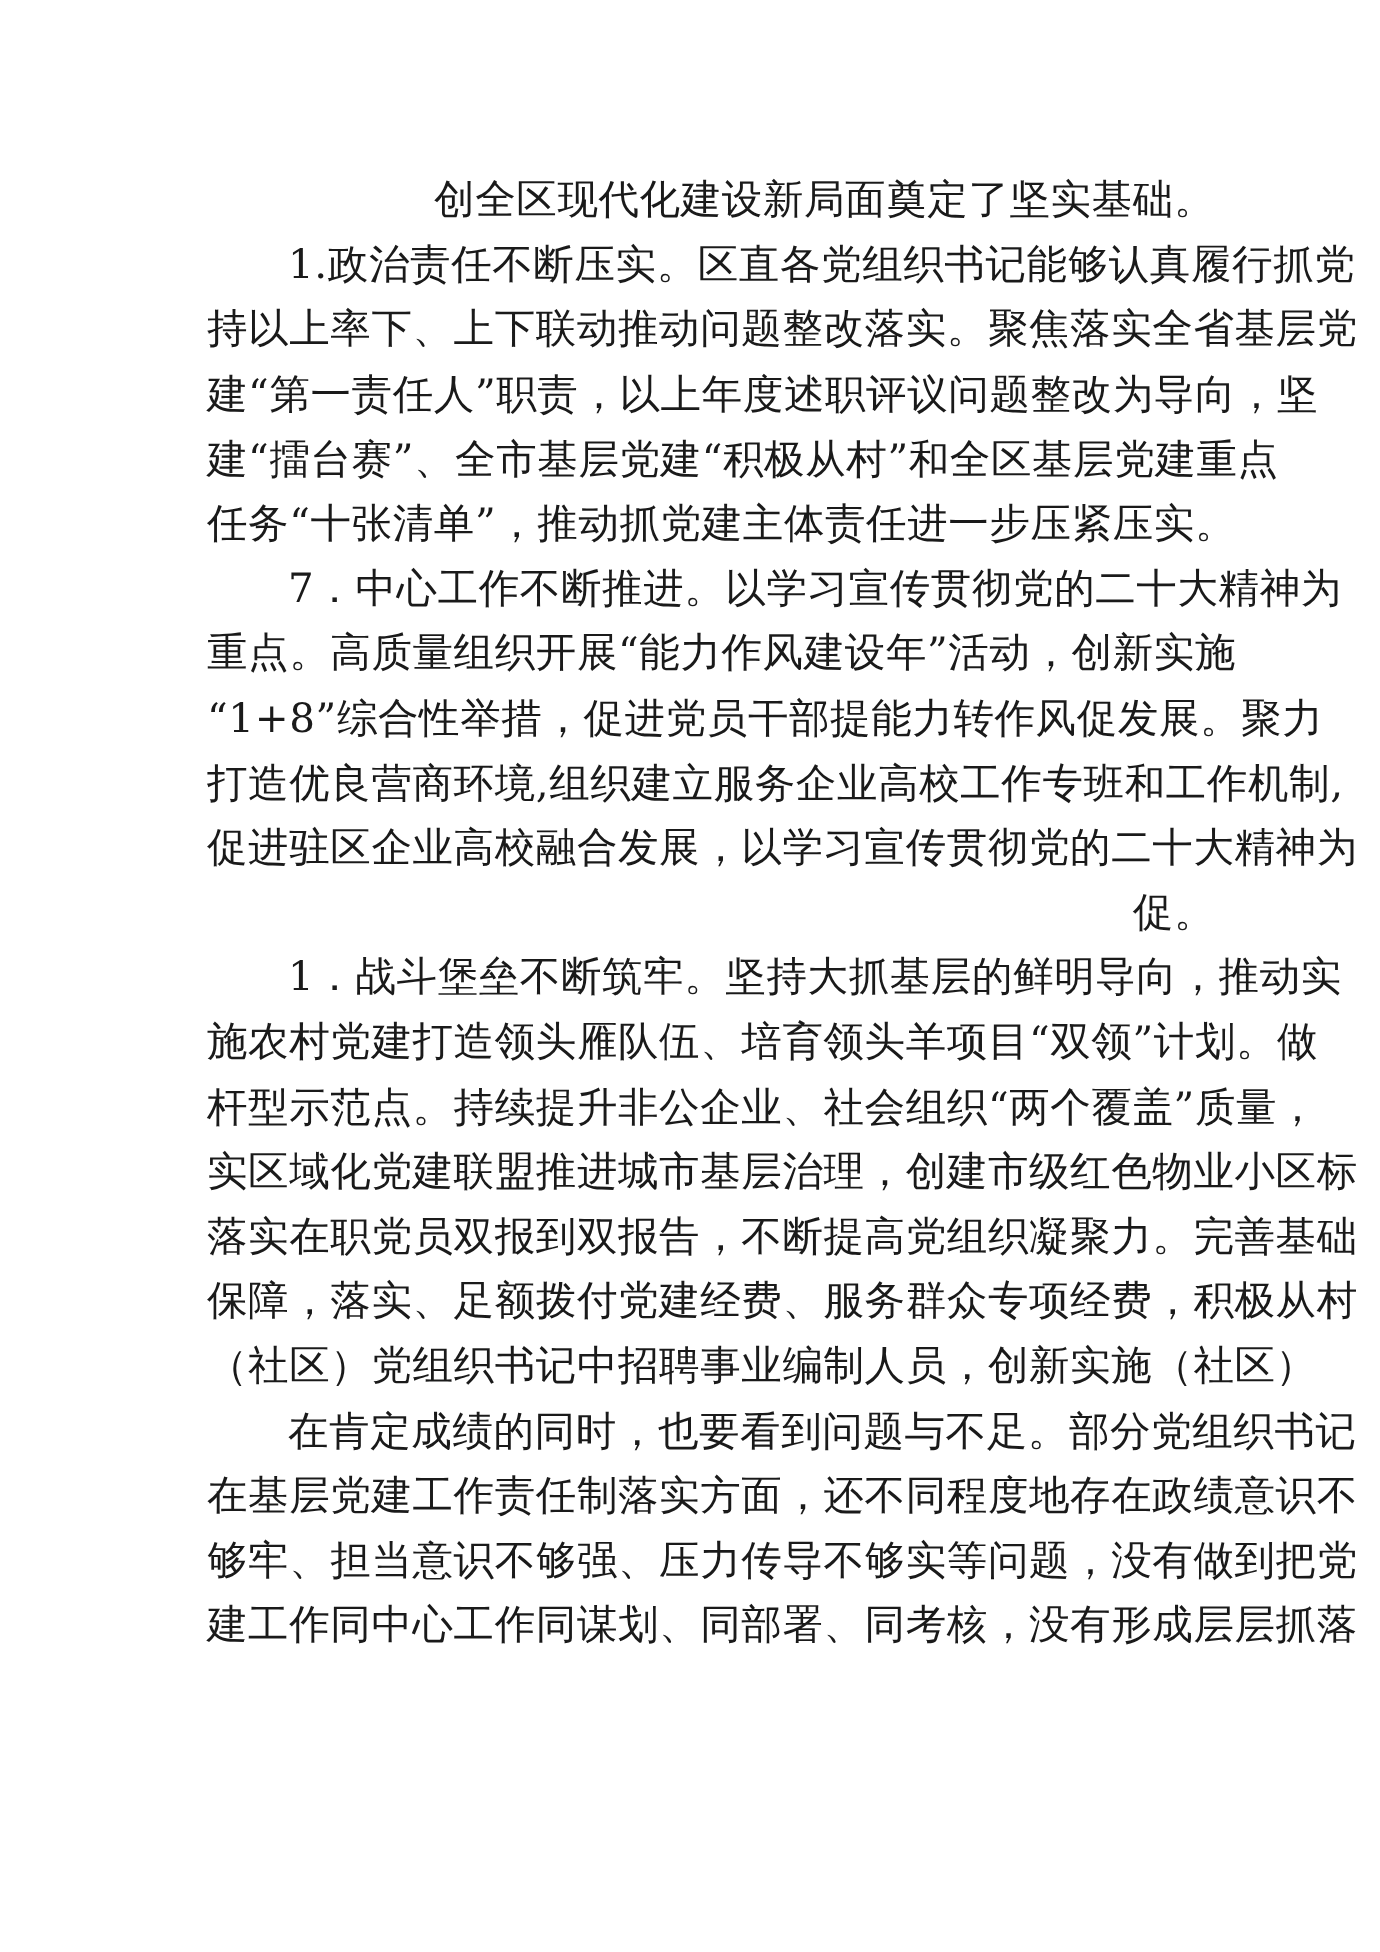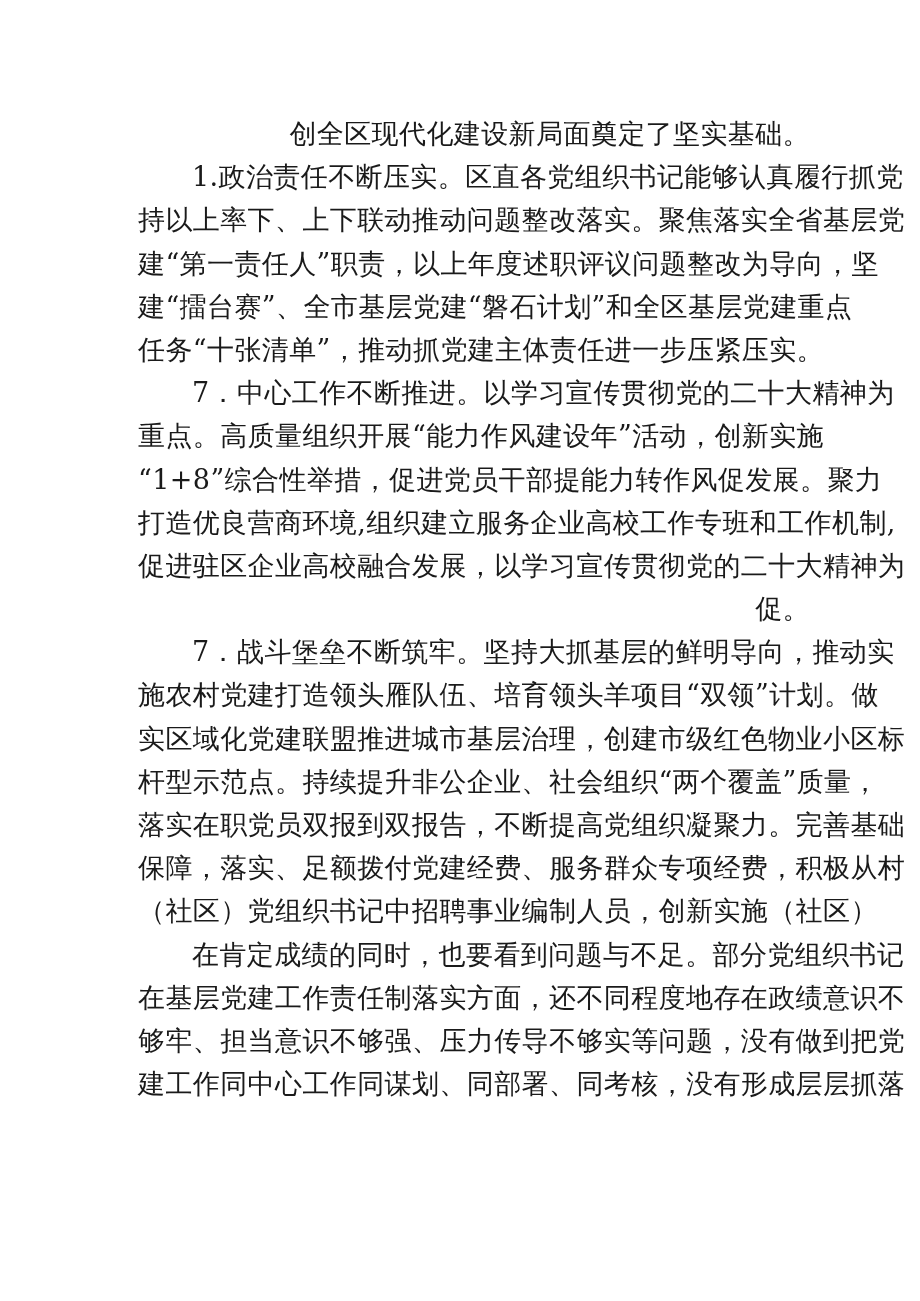--- a/index.html
+++ b/index.html
@@ -40,38 +40,38 @@
 <div class="page">
 
   <div>
     <span class="line">创全区现代化建设新局面奠定了坚实基础。</span>
   </div>
 
   <div>
     <span class="line indent">1.政治责任不断压实。区直各党组织书记能够认真履行抓党</span>
     <span class="line">持以上率下、上下联动推动问题整改落实。聚焦落实全省基层党</span>
     <span class="line">建“第一责任人”职责，以上年度述职评议问题整改为导向，坚</span>
-    <span class="line">建“擂台赛”、全市基层党建“磐石计划”和全区基层党建重点</span>
+    <span class="line">建“擂台赛”、全市基层党建“积极从村”和全区基层党建重点</span>
     <span class="line">任务“十张清单”，推动抓党建主体责任进一步压紧压实。</span>
   </div>
 
   <div>
     <span class="line indent">7．中心工作不断推进。以学习宣传贯彻党的二十大精神为</span>
     <span class="line">重点。高质量组织开展“能力作风建设年”活动，创新实施</span>
     <span class="line">“1+8”综合性举措，促进党员干部提能力转作风促发展。聚力</span>
     <span class="line">打造优良营商环境,组织建立服务企业高校工作专班和工作机制,</span>
     <span class="line">促进驻区企业高校融合发展，以学习宣传贯彻党的二十大精神为</span>
     <span class="line">促。</span>
   </div>
 
   <div>
-    <span class="line indent">7．战斗堡垒不断筑牢。坚持大抓基层的鲜明导向，推动实</span>
+    <span class="line indent">1．战斗堡垒不断筑牢。坚持大抓基层的鲜明导向，推动实</span>
     <span class="line">施农村党建打造领头雁队伍、培育领头羊项目“双领”计划。做</span>
+    <span class="line">杆型示范点。持续提升非公企业、社会组织“两个覆盖”质量，</span>
     <span class="line">实区域化党建联盟推进城市基层治理，创建市级红色物业小区标</span>
-    <span class="line">杆型示范点。持续提升非公企业、社会组织“两个覆盖”质量，</span>
     <span class="line">落实在职党员双报到双报告，不断提高党组织凝聚力。完善基础</span>
     <span class="line">保障，落实、足额拨付党建经费、服务群众专项经费，积极从村</span>
     <span class="line">（社区）党组织书记中招聘事业编制人员，创新实施（社区）</span>
   </div>
 
   <div>
     <span class="line indent">在肯定成绩的同时，也要看到问题与不足。部分党组织书记</span>
     <span class="line">在基层党建工作责任制落实方面，还不同程度地存在政绩意识不</span>
     <span class="line">够牢、担当意识不够强、压力传导不够实等问题，没有做到把党</span>
     <span class="line">建工作同中心工作同谋划、同部署、同考核，没有形成层层抓落</span>

